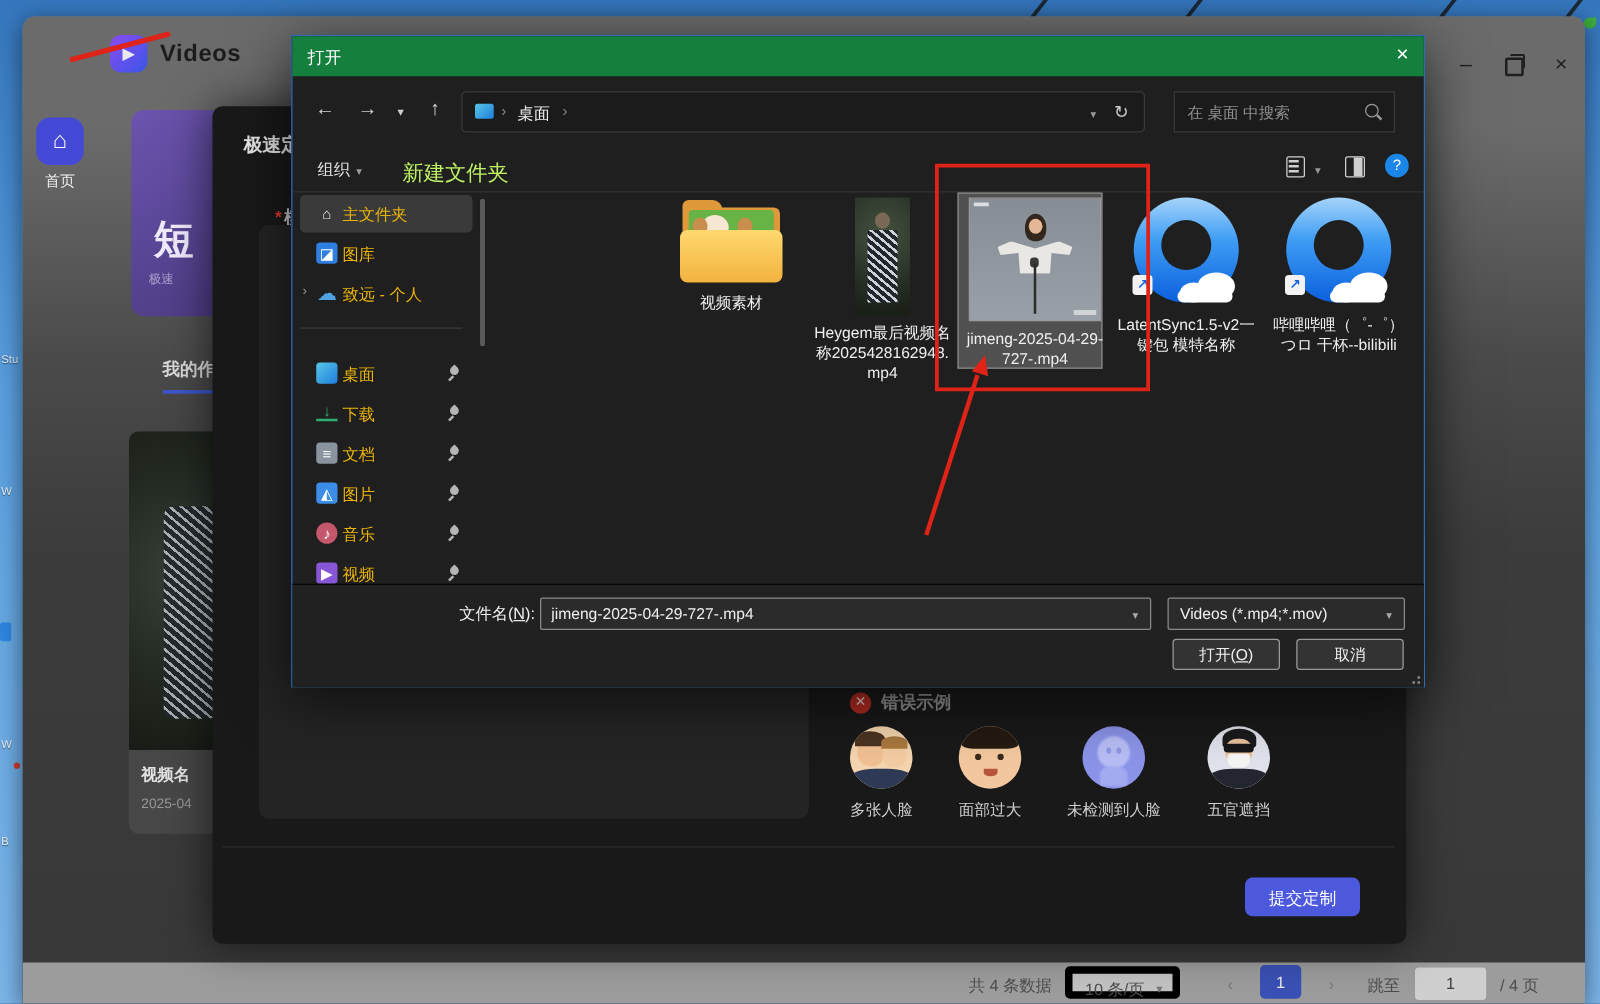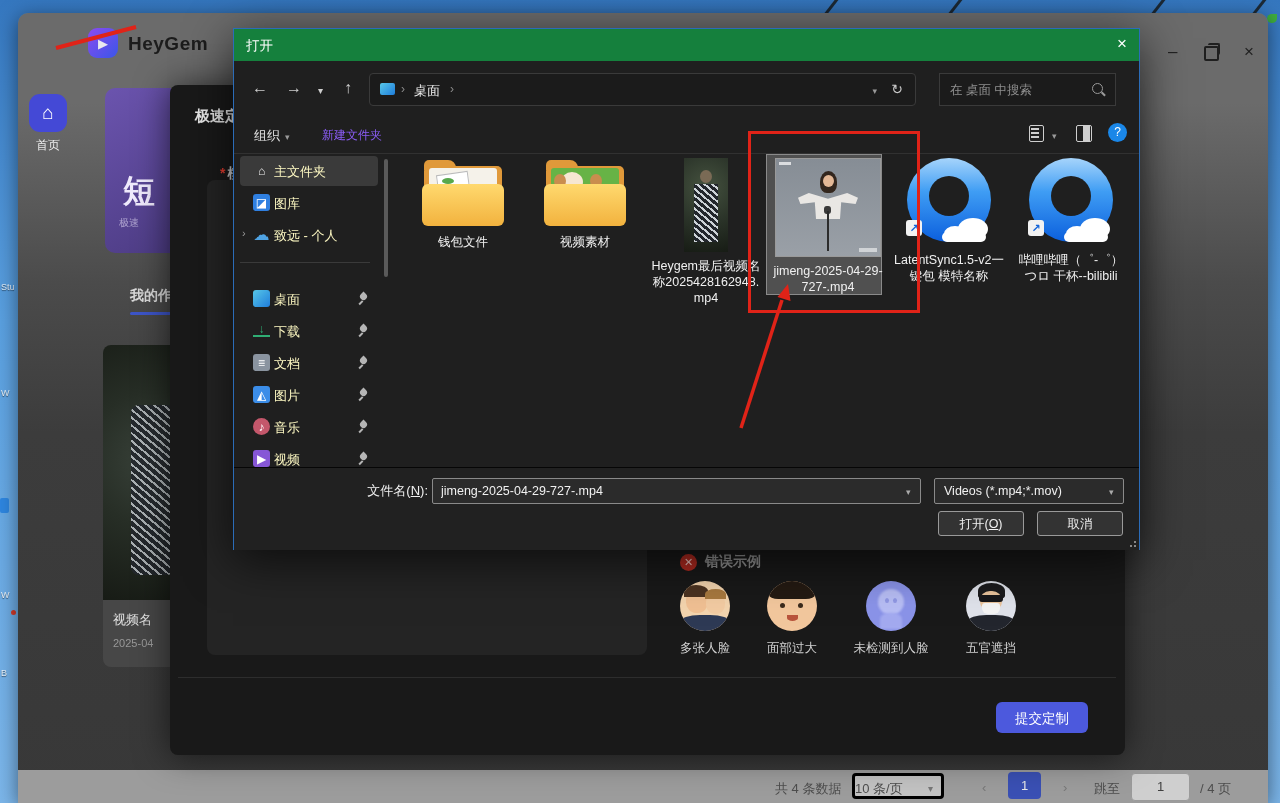--- a/index.html
+++ b/index.html
@@ -38,41 +38,41 @@
   #shortcard .sub{position:absolute;left:14px;top:128px;color:rgba(240,235,255,.55);font-size:10px}
   
   #workstab{left:112px;top:274px;color:#d9d9d9;font-size:14px;font-weight:bold}
   #worksline{left:112px;top:299px;width:58px;height:3px;background:#3d55c8;border-radius:2px}
   
   #videocard{left:85px;top:332px;width:85px;height:322px;background:#474747;border-radius:8px 0 0 8px;overflow:hidden}
   #videothumb{left:0;top:0;width:85px;height:255px;
               background:radial-gradient(circle at 60% 45%,#39423a 0%,#272e26 45%,#171b15 100%)}
   #videothumb::before{content:"";position:absolute;left:28px;top:60px;width:44px;height:170px;border-radius:8px;
               background:repeating-linear-gradient(40deg,#c9cfd4 0 2px,#23272e 2px 6px);opacity:.8}
-  #videotitle{left:10px;top:266px;color:#e3e3e3;font-size:13px;font-weight:normal}
+  #videotitle{left:10px;top:266px;color:#e3e3e3;font-size:13px;font-weight:bold}
   #videodate{left:10px;top:292px;color:#989898;font-size:11px}
   
   #rightcol{left:1107px;top:57px;width:143px;height:700px;background:#2c2c2c}
   #tplcard{left:1118px;top:75px;width:121px;height:166px;border-radius:10px;overflow:hidden;
            background:linear-gradient(180deg,#4672bd,#35568f)}
   #tplframe{left:14px;top:12px;right:14px;bottom:-20px;border:1px solid rgba(255,255,255,.35);border-radius:14px}
   .man-hair{left:44px;top:28px;width:34px;height:24px;background:#171a1f;border-radius:50% 50% 40% 40%}
   .man-face{left:49px;top:38px;width:24px;height:26px;background:#c79a74;border-radius:45%}
   .man-body{left:24px;top:62px;width:74px;height:110px;background:#3e434b;
             clip-path:polygon(22% 0,78% 0,100% 100%,0 100%)}
   .man-shirt{left:54px;top:62px;width:14px;height:26px;background:#e8e4de;clip-path:polygon(0 0,100% 0,50% 100%)}
   .man-tie{left:58px;top:64px;width:7px;height:46px;background:#b65741;border-radius:2px}
   #tplsearch{left:1114px;top:266px;width:112px;height:30px;border-radius:6px;border:1px solid #5c5c5c;
              background:#343434;color:#9a9a9a;font-size:12px;padding:0 8px;box-sizing:border-box;outline:none}
   
   #pagebar{left:0;top:757px;width:1250px;height:33px;background:#9c9c9c}
   .pgtext{top:10px;color:#4d4d4d;font-size:13px}
   #pg-total{left:757px}
-  #pg-select{left:834px;top:3px;width:92px;height:26px;background:#c2c2c2;border:3px solid #000000;border-radius:4px;
-             color:#4d4d4d;font-size:13px;line-height:26px;box-sizing:border-box}
+  #pg-select{left:834px;top:3px;width:92px;height:26px;background:#c2c2c2;border:6px solid #000000;border-radius:4px;
+             color:#4d4d4d;font-size:13px;line-height:26px;padding-left:10px;box-sizing:border-box}
   #pg-select .car{position:absolute;right:8px;top:0;color:#777;font-size:10px}
   #pg-prev{left:964px;color:#777}
   #pg-page{left:990px;top:2px;width:33px;height:27px;background:#3a50b4;border-radius:4px;color:#e8e8e8;
            font-size:13px;text-align:center;line-height:27px}
   #pg-next{left:1045px;color:#777}
   #pg-jumplabel{left:1076px}
   #pg-jump{left:1113px;top:3px;width:57px;height:26px;background:#cfcfcf;border:1px solid #9a9a9a;border-radius:4px;
            color:#3f3f3f;font-size:13px;text-align:center;line-height:26px}
   #pg-suffix{left:1182px}
   
@@ -128,34 +128,34 @@
   #addr-crumb{left:44px;top:8px;color:#f0f0f0;font-size:13px}
   #addr-sep2{left:80px}
   #addr-drop{right:38px;top:12px;color:#9a9a9a;font-size:9px}
   #addr-refresh{right:12px;top:7px;color:#c9c9c9;font-size:14px}
   #searchbox{left:705px;top:44px;width:177px;height:33px;background:#1b1b1b;border:1px solid #3a3a3a;border-radius:0;box-sizing:border-box}
   #searchtext{left:10px;top:8px;color:#8f8f8f;font-size:12.5px}
   #searchglass{right:12px;top:9px;width:9px;height:9px;border:1.6px solid #9a9a9a;border-radius:50%}
   #searchglass::after{content:"";position:absolute;left:8px;top:9px;width:5px;height:1.6px;background:#9a9a9a;transform:rotate(45deg)}
   #toolbar-organize{left:20px;top:98px;color:#e2e2e2;font-size:13px}
   #toolbar-organize .car,#toolbar-newfolder .car{font-size:9px;color:#9a9a9a;margin-left:5px}
-  #toolbar-newfolder{left:88px;top:98px;color:#8b5cf6;font-size:12px}
+  #toolbar-newfolder{left:88px;top:98px;color:#bef264;font-size:17px}
   #view-ico{left:795px;top:96px;width:13px;height:15px;border:1.6px solid #cfcfcf;border-radius:2px}
   #view-ico::after{content:"";position:absolute;left:1px;top:2px;width:8px;height:1.6px;background:#cfcfcf;box-shadow:0 4px 0 #cfcfcf,0 8px 0 #cfcfcf}
   #view-car{left:818px;top:102px;color:#9a9a9a;font-size:9px}
   #preview-ico{left:842px;top:96px;width:14px;height:15px;border:1.6px solid #cfcfcf;border-radius:2px}
   #preview-ico::after{content:"";position:absolute;left:6px;top:0;width:7px;height:15px;background:#cfcfcf}
   #help-btn{left:874px;top:94px;width:19px;height:19px;border-radius:50%;background:#1a87e8;color:#fff;
             font-size:12px;text-align:center;line-height:19px}
   #dlg-sep{left:0;top:124px;width:100%;height:1px;background:#313131}
   
   #dlg-side{left:6px;top:127px;width:142px;height:312px;overflow:hidden}
   .sitem{position:absolute;left:0;width:138px;height:30px}
   .sitem.sel{background:#3a3a3a;border-radius:4px}
-  .sitem .lbl{position:absolute;left:34px;top:7px;color:#fef9c3;font-size:13px;white-space:nowrap}
+  .sitem .lbl{position:absolute;left:34px;top:7px;color:#eab308;font-size:13px;white-space:nowrap}
   .sitem .exp{position:absolute;left:2px;top:7px;color:#9a9a9a;font-size:11px}
   .sico{position:absolute;left:13px;top:6px;width:17px;height:17px;border-radius:3px;font-size:12px;
         display:flex;align-items:center;justify-content:center;color:#fff}
   .pin{position:absolute;right:8px;top:8px;width:13px;height:13px}
   .pin::before{content:"";position:absolute;left:3px;top:1px;width:7px;height:7px;background:#b5b5b5;
                border-radius:50% 50% 50% 0;transform:rotate(135deg)}
   .pin::after{content:"";position:absolute;left:3px;top:8px;width:1.5px;height:5px;background:#b5b5b5;transform:rotate(45deg)}
   #side-div{left:6px;top:233px;width:130px;height:1px;background:#3a3a3a}
   #side-scroll{left:150px;top:130px;width:4px;height:118px;background:#5a5a5a;border-radius:2px}
   
@@ -240,21 +240,21 @@
   <span class="abs edgelabel" style="top:388px">W</span>
   <span class="abs edgelabel" style="top:590px">W</span>
   <span class="abs edgelabel" style="top:668px">B</span>
   <div class="abs" id="edgechip"></div>
   <div class="abs" id="edgedot"></div>
 </div>
 
 <div id="appwin">
   <div class="abs" id="apptop">
     <div class="abs" id="logomark">▶</div>
-    <div class="abs" id="logotext">HeyGem</div>
+    <div class="abs" id="logotext">Videos</div>
     <div class="abs winctl" id="ctl-min">–</div>
     <div class="abs" id="ctl-restore"></div>
     <div class="abs winctl" id="ctl-close">×</div>
   </div>
   <div class="abs" id="homebtn">
       <span>⌂</span>
     </div>
   <div class="abs" id="homelabel">首页</div>
   <div class="abs" id="shortcard">
     <span class="big">短</span>
@@ -396,28 +396,20 @@
     </div>
     <div class="sitem" style="top:288px">
       <span class="sico" style="background:#8656d6">▶</span>
       <span class="lbl">视频</span>
         <span class="pin"></span>
     </div>
   </div>
   <div class="abs" id="side-div"></div>
   <div class="abs" id="side-scroll"></div>
 
-  <div class="fitem" style="left:171px">
-    <div class="folder">
-      <span class="back"></span>
-        <span class="content cont-wallet"></span>
-        <span class="front"></span>
-    </div>
-    <div class="fname">钱包文件</div>
-  </div>
   <div class="fitem" style="left:293px">
     <div class="folder">
       <span class="back"></span>
         <span class="content cont-video"></span>
         <span class="front"></span>
     </div>
     <div class="fname">视频素材</div>
   </div>
   <div class="fitem" style="left:414px">
     <div class="thumb-heygem"></div>

